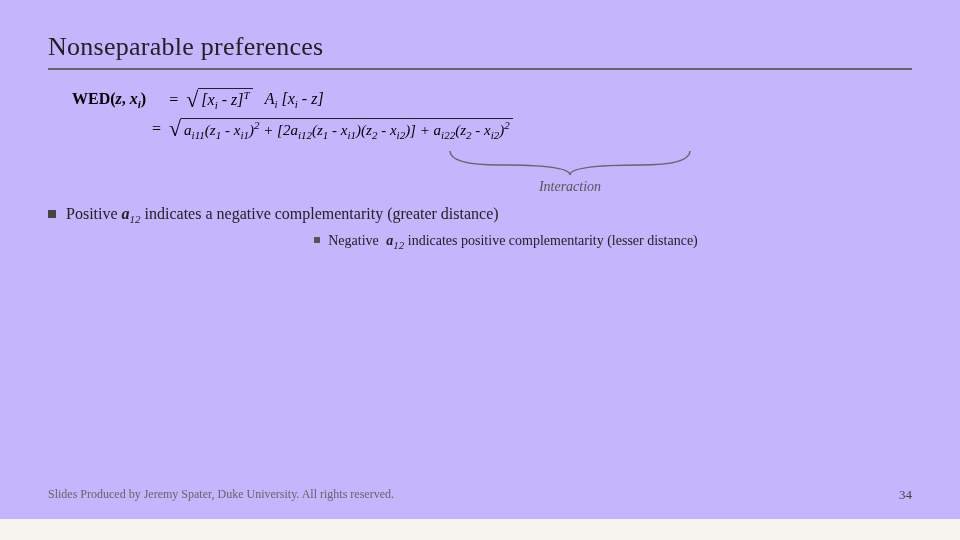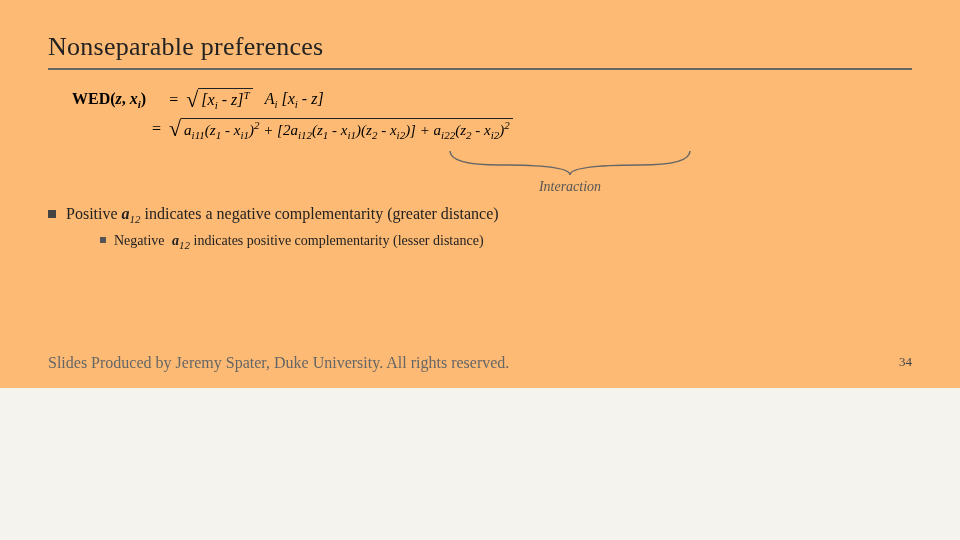--- a/index.html
+++ b/index.html
@@ -8,22 +8,22 @@
       width: 960px;
       height: 540px;
       background: #f5f3ee;
       font-family: 'Palatino Linotype', Palatino, 'Book Antiqua', Georgia, serif;
       overflow: hidden;
       position: relative;
     }
 
     .slide {
       width: 960px;
-      height: 388px;
-      background: #fdba74;
+      height: 519px;
+      background: #c4b5fd;
       padding: 32px 48px 20px 48px;
       position: relative;
     }
 
     .title-area {
       margin-bottom: 6px;
     }
 
     .slide-title {
       font-size: 26px;
@@ -80,21 +80,21 @@
       left: 0;
       right: 0;
       display: flex;
       justify-content: space-between;
       padding: 0 48px;
       font-size: 12px;
       color: #666;
     }
 
     .footer-text {
-      font-size: 16px;
+      font-size: 12px;
       color: #666;
     }
 
     .page-num {
       font-size: 13px;
       color: #444;
     }
 
     
     .formula-container {
@@ -150,21 +150,21 @@
     <span style="font-size:14px; font-style:italic; font-weight:normal; color:#555; margin-top:2px;">Interaction</span>
   </div>
 
   <div class="bullet-item" style="margin-top: 8px;">
     <span class="bullet-square"></span>
     <span style="font-size:16px;">
       Positive <span style="font-style:italic; font-weight:bold;">a</span><sub style="font-style:italic;">12</sub><span> indicates a negative complementarity (greater distance)</span>
     </span>
   </div>
 
-  <div class="sub-bullet" style="margin-top: 4px; margin-left: 52px;">
+  <div class="sub-bullet" style="margin-top: 4px; margin-left: 52px; justify-content: center;">
     <span class="bullet-square-small"></span>
     <span style="font-size:14px;">
       <span>Negative</span>
       <span style="margin-left:4px; font-style:italic; font-weight:bold;">a</span><sub style="font-style:italic;">12</sub>
       <span> indicates positive complementarity (lesser distance)</span>
     </span>
   </div>
 
   <div class="footer">
     <span class="footer-text">Slides Produced by Jeremy Spater, Duke University.  All rights reserved.</span>

